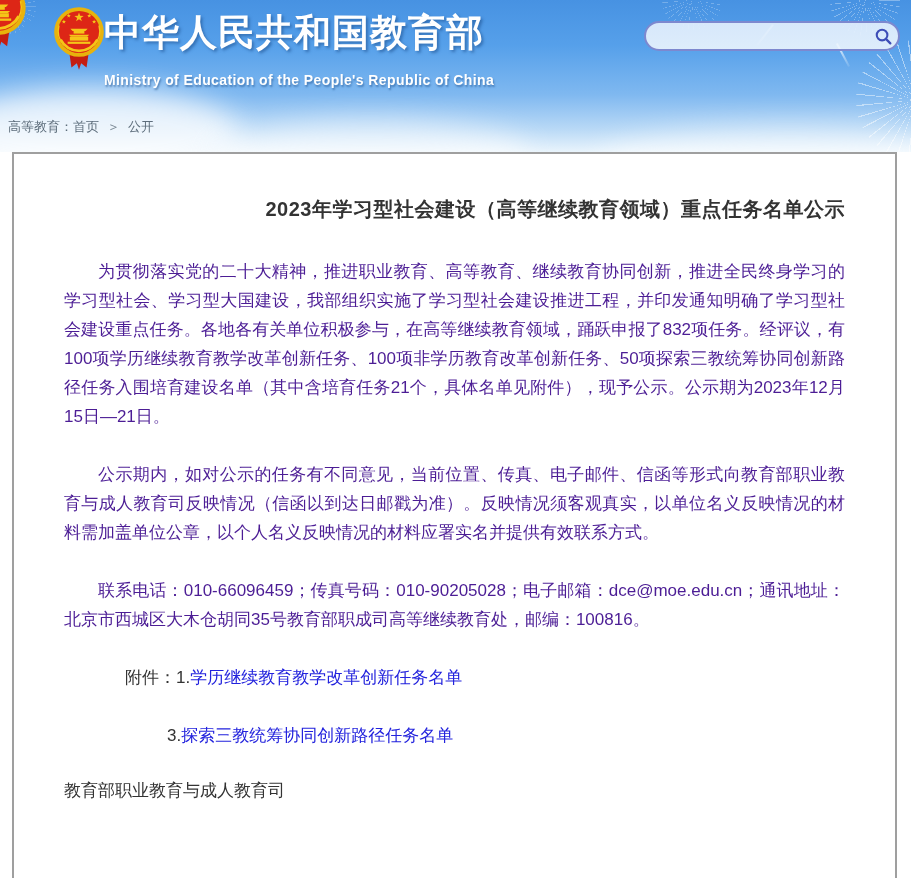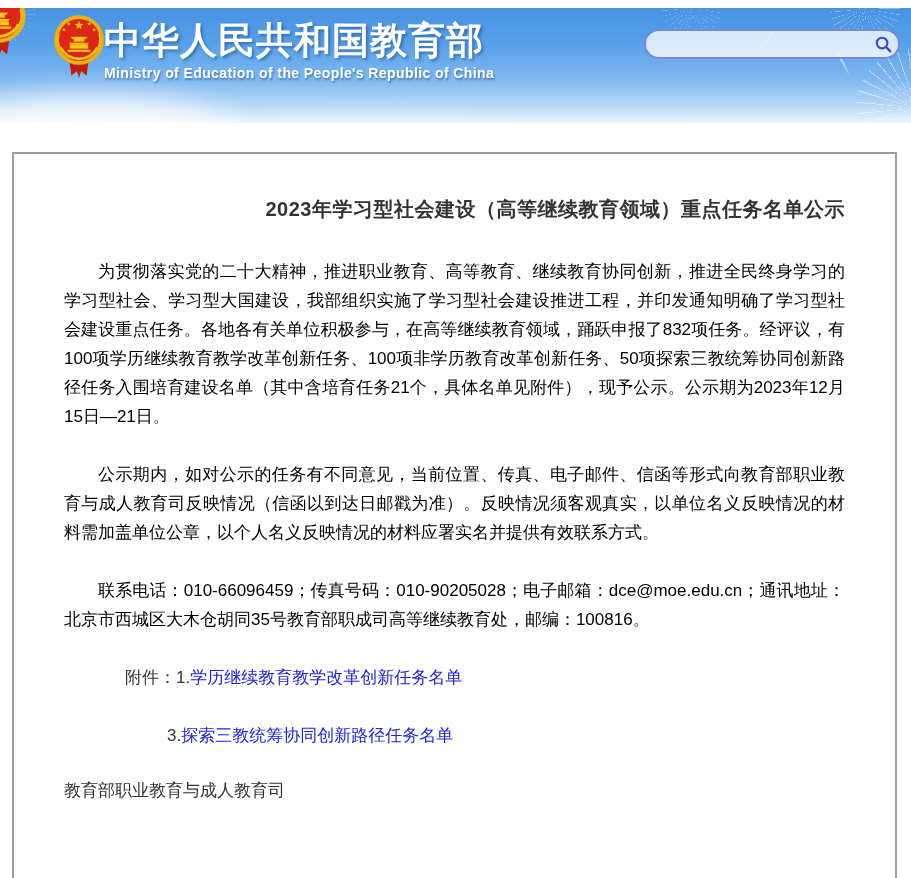--- a/index.html
+++ b/index.html
@@ -2,21 +2,21 @@
 <html><head>
 <meta charset="utf-8">
 <style>
   * { margin:0; padding:0; box-sizing:border-box; }
   html,body { width:911px; height:878px; overflow:hidden; background:#fff;
     font-family:"Liberation Sans","DejaVu Sans",sans-serif; }
   body { position:relative; }
 
   
   .header {
-    position:absolute; left:0; top:8px; width:911px; height:115px;
+    position:absolute; left:0; top:0; width:911px; height:152px;
     background:linear-gradient(180deg,#4792e2 0%,#56a0ea 30%,#7fb8f0 62%,#b9d9f6 85%,#e9f4fc 100%);
     overflow:hidden;
   }
   .cloud { position:absolute; background:#fff; border-radius:50%; filter:blur(14px); opacity:.75; }
   .cloud.c1 { left:-60px; top:88px; width:300px; height:90px; }
   .cloud.c2 { left:210px; top:120px; width:320px; height:70px; opacity:.55; }
   .cloud.c3 { left:600px; top:128px; width:380px; height:70px; opacity:.5; }
   .dandelion { position:absolute; border-radius:50%;
     background:repeating-conic-gradient(rgba(255,255,255,.55) 0deg 1.2deg, rgba(255,255,255,0) 1.2deg 11deg); }
   .dandelion.d1 { left:856px; top:40px; width:120px; height:120px; opacity:.85; }
@@ -27,42 +27,42 @@
   .seed.s1 { left:764px; top:22px; transform:rotate(38deg); }
   .seed.s2 { left:842px; top:42px; transform:rotate(-28deg); }
 
   .emblem-main { position:absolute; left:52px; top:6px; }
   .emblem-corner { position:absolute; left:-30px; top:-20px; }
 
   .site-titles { position:absolute; left:104px; top:11px; color:#fff; }
   .site-title { font-size:37px; font-weight:bold; letter-spacing:1px;
     text-shadow:2px 2px 3px rgba(26,74,136,.55); line-height:44px; }
   .site-subtitle { font-size:14px; font-weight:bold; letter-spacing:.4px;
-    text-shadow:1px 2px 2px rgba(26,74,136,.55); margin-top:2px; }
+    text-shadow:1px 2px 2px rgba(26,74,136,.55); margin-top:17px; }
 
   .searchbox { position:absolute; left:644px; top:21px; width:256px; height:30px;
     border:2px solid #7d88cf; border-radius:16px;
     background:linear-gradient(180deg,rgba(222,236,252,.95),rgba(236,245,253,.9));
     display:flex; align-items:center; }
   .searchbox input { flex:1; border:none; outline:none; background:transparent;
     padding:0 8px 0 14px; font-size:14px; color:#345; height:100%; border-radius:16px; }
   .search-icon { width:30px; height:26px; display:flex; align-items:center; justify-content:center; cursor:pointer; }
 
   .breadcrumb { position:absolute; left:8px; top:118px; font-size:13px; color:#5d6d7b; }
   .breadcrumb a { color:#5d6d7b; text-decoration:none; cursor:pointer; }
   .breadcrumb .sep { margin:0 8px; color:#7a8894; }
 
   
   .panel { position:absolute; left:12px; top:152px; width:885px; height:780px;
     background:#fff; border:2px solid #9f9f9f; padding:42px 50px 40px; }
 
   .article-title { text-align:right; font-size:20px; font-weight:bold; color:#333;
     letter-spacing:.5px; margin-bottom:34px; }
 
-  .para { font-size:17px; line-height:29px; color:#000000; text-indent:2em;
+  .para { font-size:17px; line-height:29px; color:#4c1d95; text-indent:2em;
     text-align:justify; margin-bottom:29px; }
 
   .attachments { }
   .attach-row { font-size:17px; line-height:29px; color:#333; margin-bottom:29px; padding-left:103px; }
   .attach-row.first { padding-left:61px; }
   .attach-row a { color:#2222dd; text-decoration:none; cursor:pointer; }
 
   .sign-block { margin-top:28px; text-align:left; padding-right:26px;
     font-size:17px; color:#333; }
 </style>

